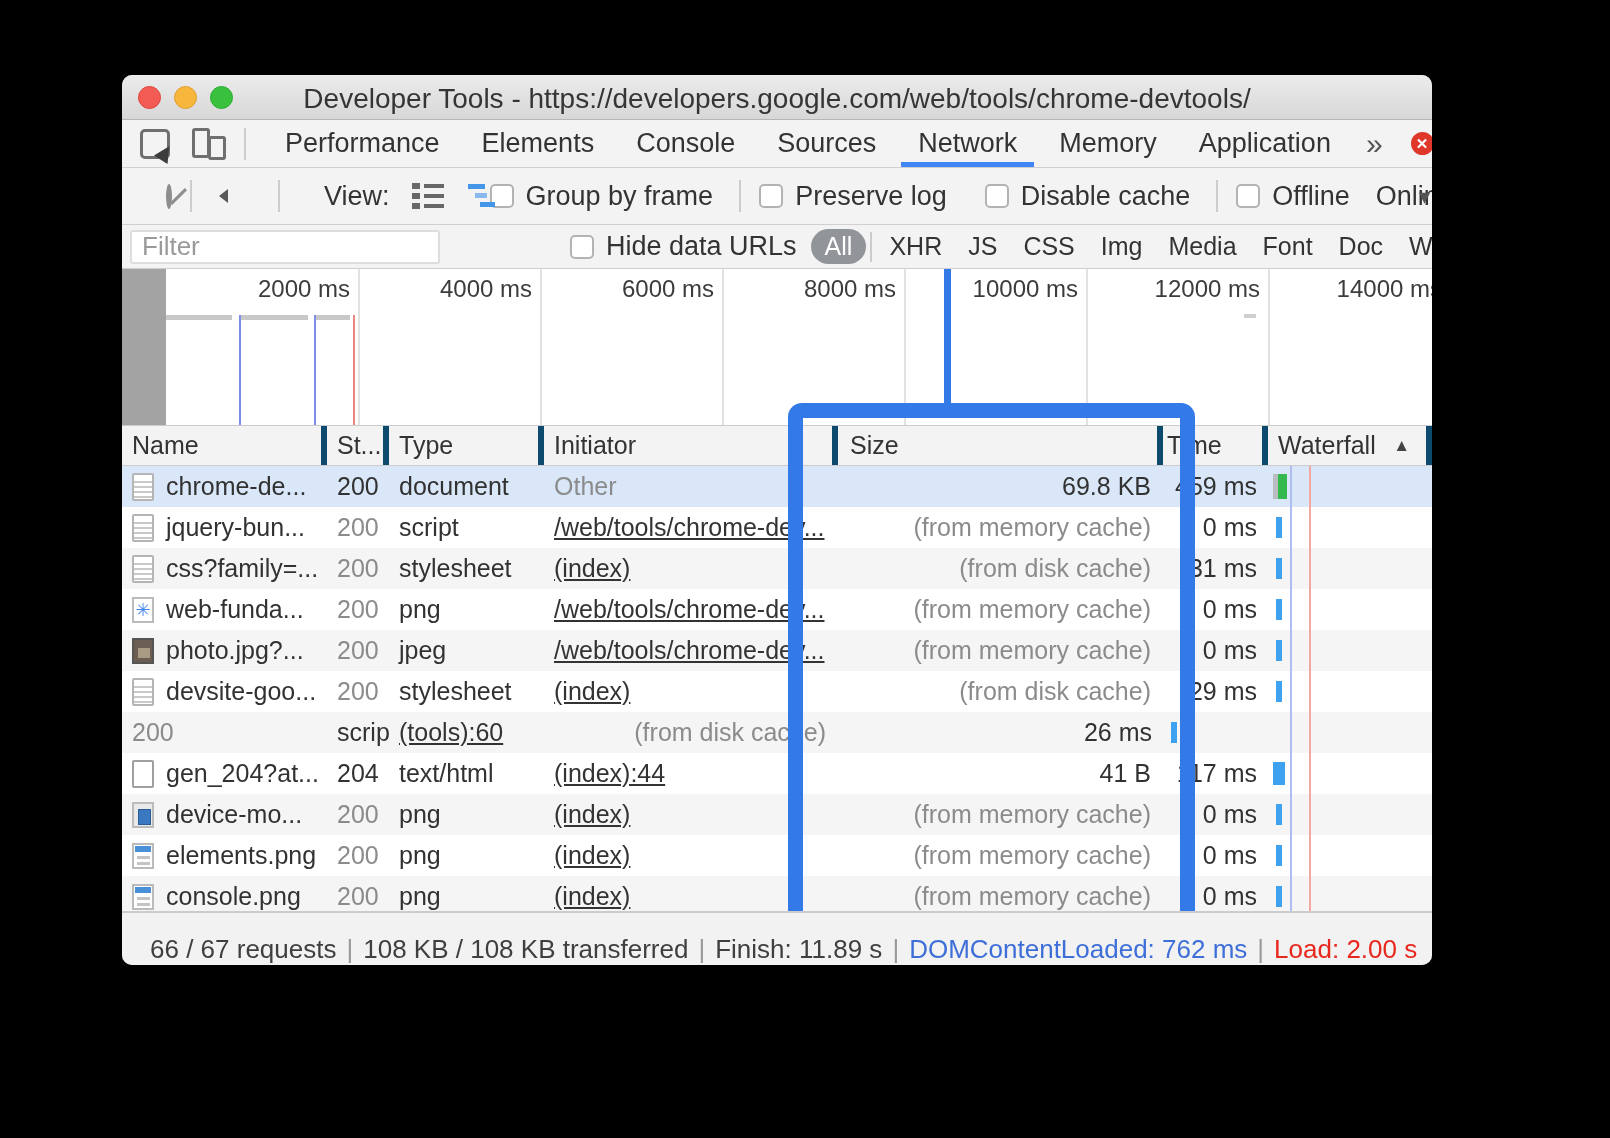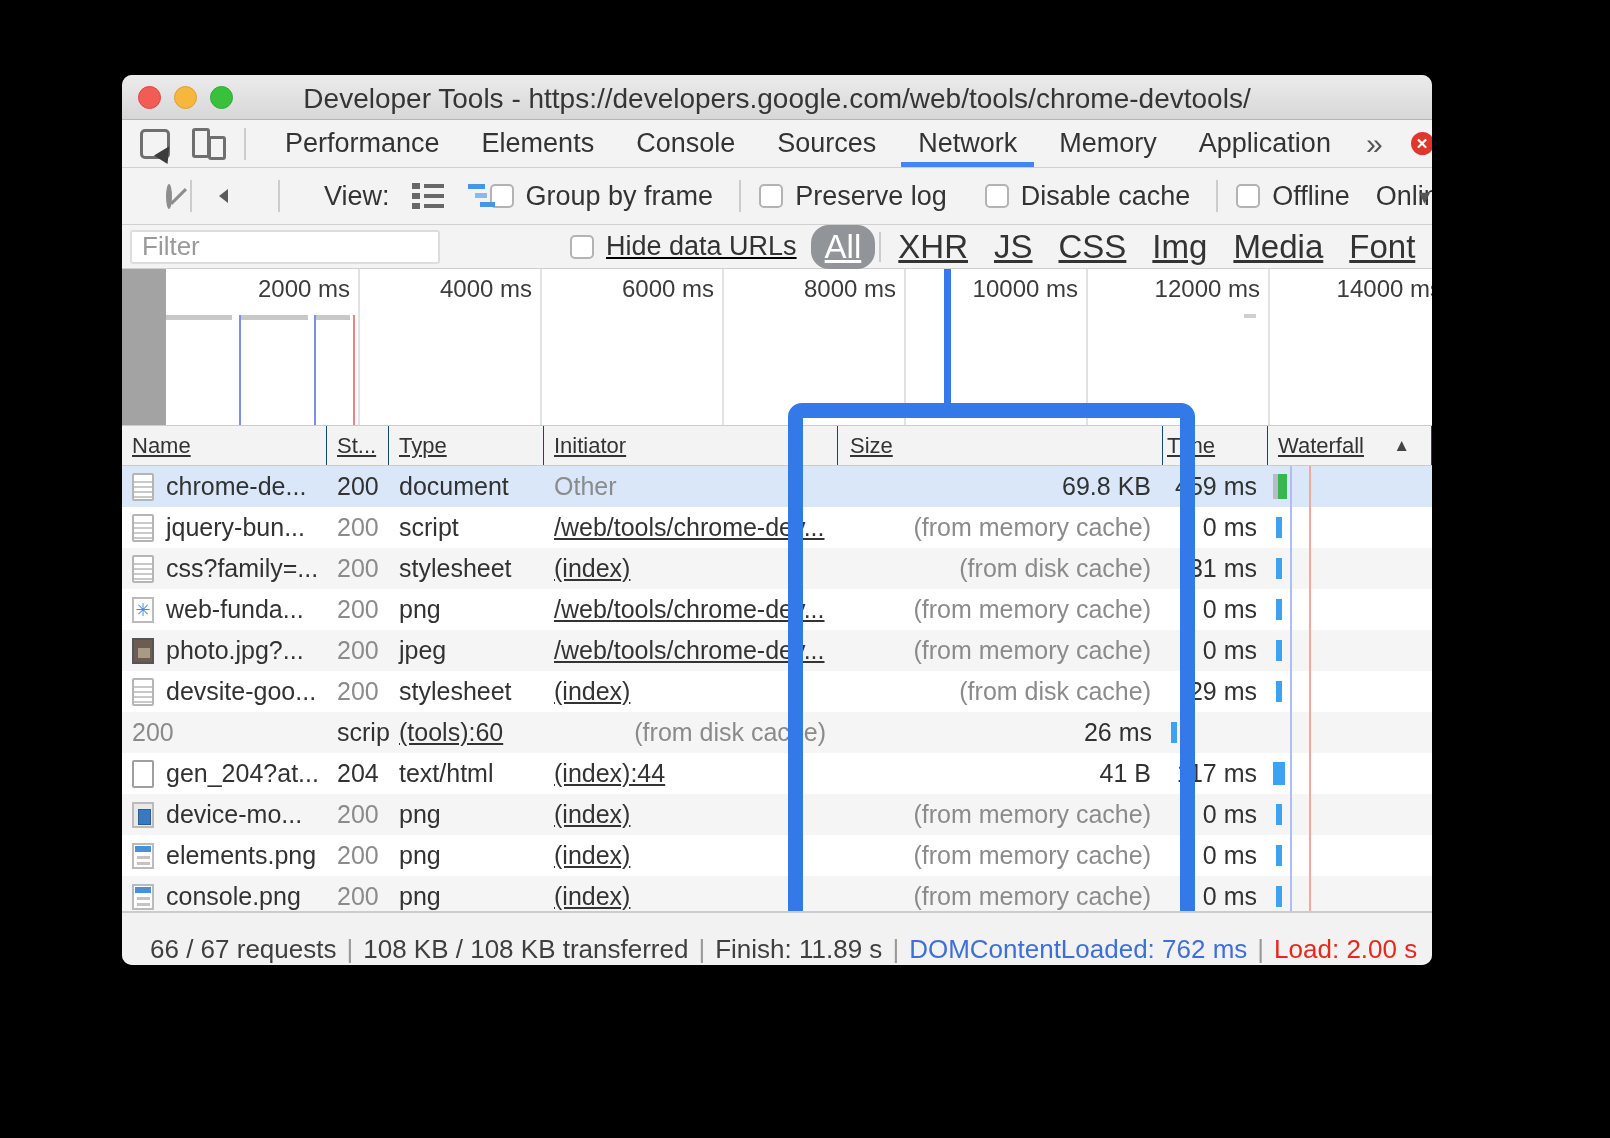--- a/index.html
+++ b/index.html
@@ -82,44 +82,44 @@
   .online-lbl { margin-left:26px; }
   .net-dd { position:absolute; right:2px; top:16px; font-size:22px; color:#555; }
 
   
   .filterbar { position:relative; height:44px; background:#f3f3f3;
                border-bottom:1px solid #cfcfcf; display:flex; align-items:center; }
   .filter-input { width:310px; height:34px; margin-left:8px; background:#fff;
                   border:2px solid #ddd; border-radius:3px; font-size:26px; color:#333;
                   padding:0 10px; font-family:"Liberation Sans",sans-serif; }
   .filter-input::placeholder { color:#9a9a9a; }
-  .hide-chk { margin-left:130px;text-decoration:underline; }
+  .hide-chk { margin-left:130px; }
   .pills { display:flex; align-items:center; margin-left:14px; }
-  .pill { font-size:33px; color:#333; padding:2px 13px; white-space:nowrap;text-decoration:underline; }
+  .pill { font-size:25px; color:#333; padding:2px 13px; white-space:nowrap; }
   .pill.active { background:#919499; color:#fff; border-radius:18px; padding:3px 14px; }
   .pill-sep { width:2px; height:30px; background:#ccc; margin:0 4px; }
 
   
   .overview { position:relative; height:156px; background:#fff; overflow:hidden;margin-left:44px; }
   .gridline { position:absolute; top:0; bottom:0; width:2px; background:#e2e2e2; }
   .tl-label { position:absolute; top:6px; font-size:24px; color:#3c3c3c;
               transform:translateX(-100%); white-space:nowrap; }
   .ov-bar { position:absolute; top:46px; height:5px; background:#c8c8c8; }
   .ov-line { position:absolute; top:46px; bottom:0; width:2px; }
   .ov-line.blue { background:#7b8fe8; }
   .ov-line.red  { background:#ea8680; }
   .ov-dash { position:absolute; top:45px; height:4px; width:12px; background:#cfcfcf; }
 
   
   .grid-cols { display:grid;
                grid-template-columns:205px 62px 155px 294px 325px 105px 1fr; }
   .thead { position:relative; height:41px; background:#f3f3f3;
            border-top:1px solid #ccc; border-bottom:1px solid #ccc; }
-  .th { display:flex; align-items:center; font-size:22px; color:#333;
-        border-right:1px solid #0c4a6e; padding-left:10px; overflow:hidden; white-space:nowrap;text-decoration:underline; }
+  .th { display:flex; align-items:center; font-size:25px; color:#333;
+        border-right:6px solid #0c4a6e; padding-left:10px; overflow:hidden; white-space:nowrap; }
   .th:last-child { border-right:none; }
   .th.c-size { padding-left:12px; }
   .th.c-time { padding-left:4px; }
   .sort-ic { position:absolute; right:22px; top:10px; font-size:17px; color:#444; }
 
   .tbody { position:relative; height:445px; overflow:hidden; background:#fff; }
   .nrow { height:41px; }
   .nrow.odd { background:#f5f5f5; }
   .nrow.selected { background:#d9e7f8; }
   .td { display:flex; align-items:center; font-size:25px; color:#323232;

